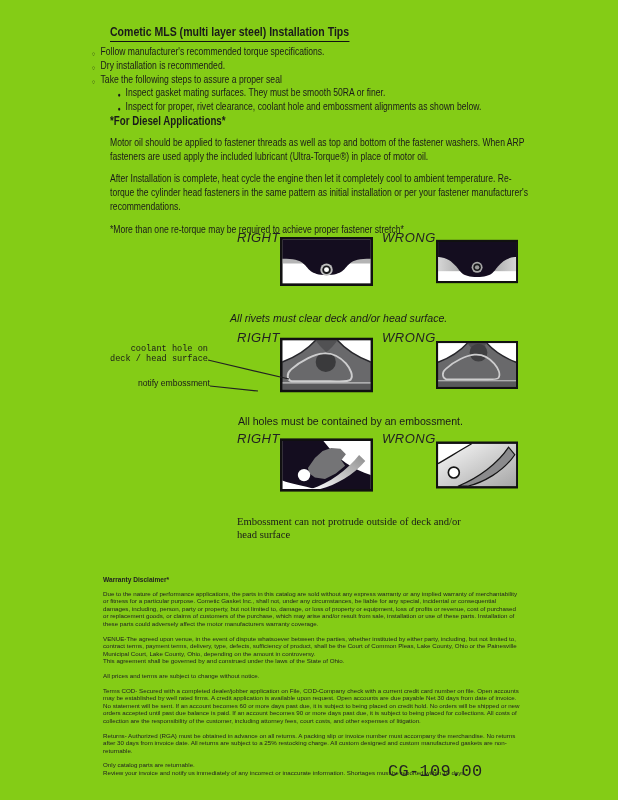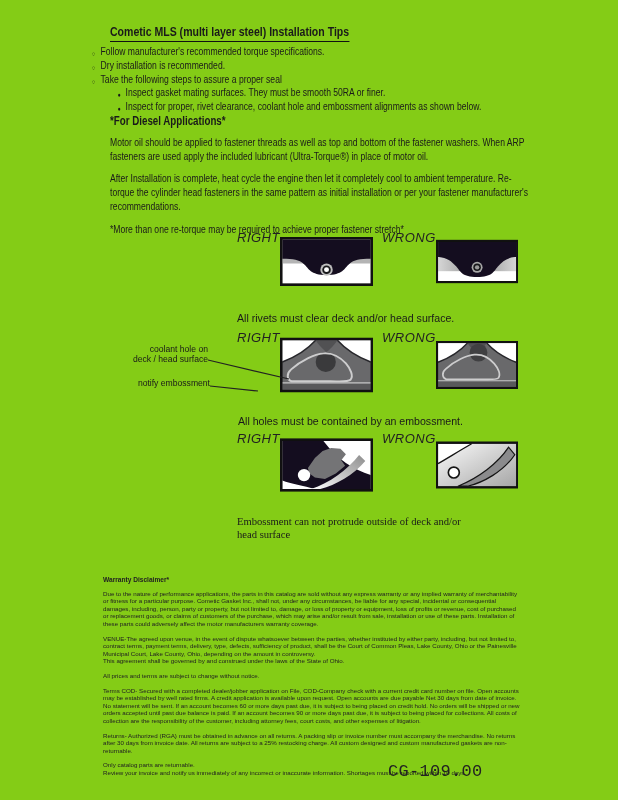--- a/index.html
+++ b/index.html
@@ -87,23 +87,23 @@
         <rect x="3" y="26" width="114" height="20" fill="url(#gw1)"></rect>
         <rect x="3" y="46" width="114" height="14" fill="#ffffff"></rect>
         <path d="M3,3 H117 V25 C103,26 98,31 90,39 C84,46 82,54 60,54 C38,54 36,46 30,39 C22,31 17,26 3,25 Z" fill="#140d1f"></path>
         <circle cx="60" cy="40" r="8" fill="#a8a8a8"></circle>
         <circle cx="60" cy="40" r="5.5" fill="#17171a"></circle>
         <circle cx="60" cy="40" r="3.2" fill="#9a9a9a"></circle>
         <rect x="1.5" y="1.5" width="117" height="60" fill="none" stroke="#111" stroke-width="3"></rect>
       </svg>
     </div>
   </div>
-  <div class="abs caption" style="left:237px;top:312px;width:280px;">All rivets must clear deck and/or head surface.</div>
+  <div class="abs caption" style="left:230px;top:312px;width:280px;font-style:italic;">All rivets must clear deck and/or head surface.</div>
 
-  <div class="abs annot" style="left:98px;top:345px;width:110px;">
+  <div class="abs annot" style="left:98px;top:345px;width:110px;font-family:Liberation Mono, monospace;">
     <div>coolant hole on</div>
     <div>deck / head surface</div>
   </div>
   <div class="abs annot" style="left:98px;top:379px;width:112px;">notify embossment</div>
 
   <div class="abs diagrow" style="left:237px;top:330px;">
     <div class="dcol">
       <div class="dlabel">RIGHT</div>
       <svg width="120" height="70" viewBox="0 0 120 70">
         <rect x="1.5" y="1.5" width="117" height="67" fill="#69696b" stroke="#111" stroke-width="3"></rect>

